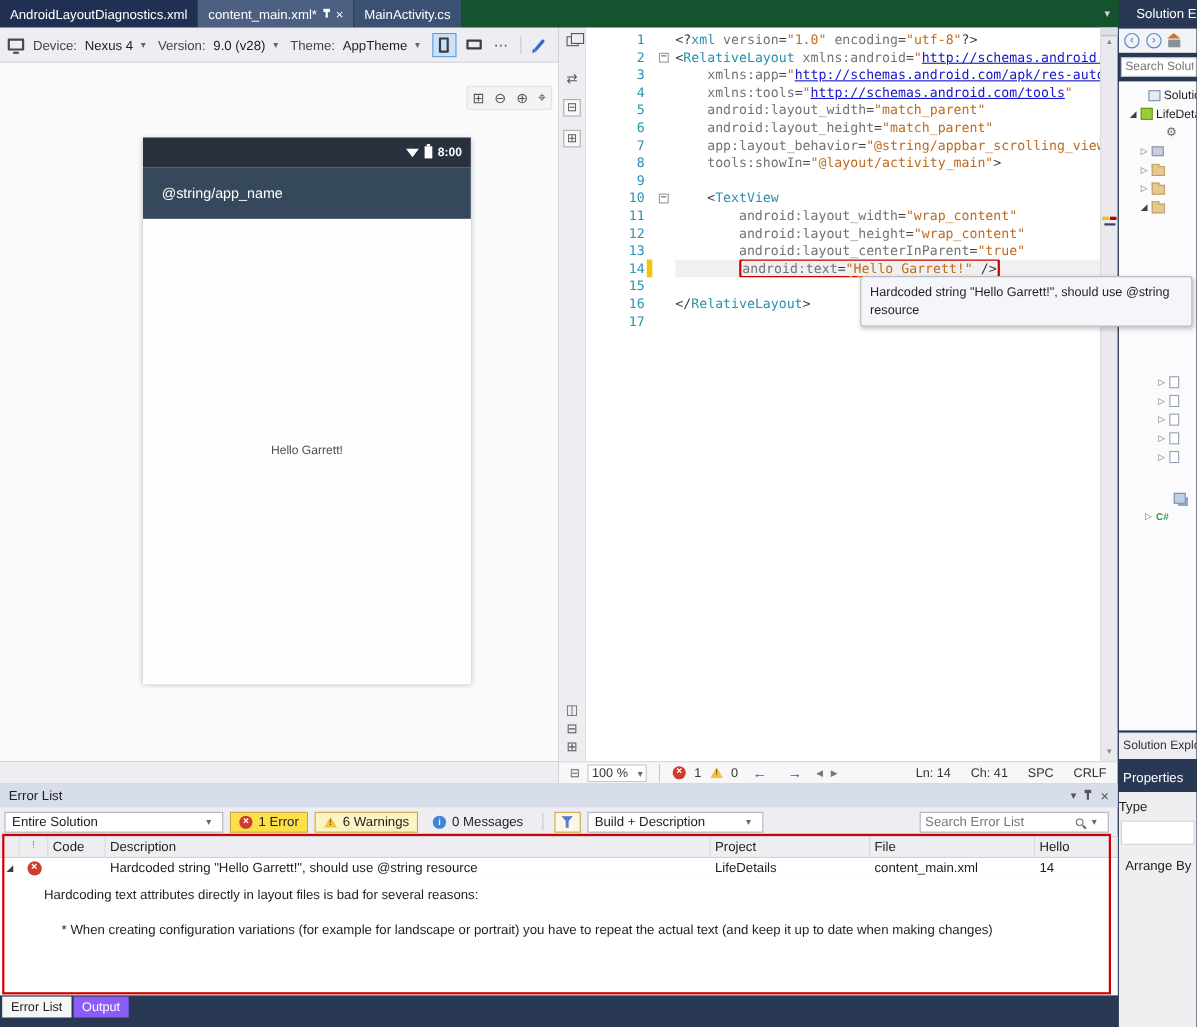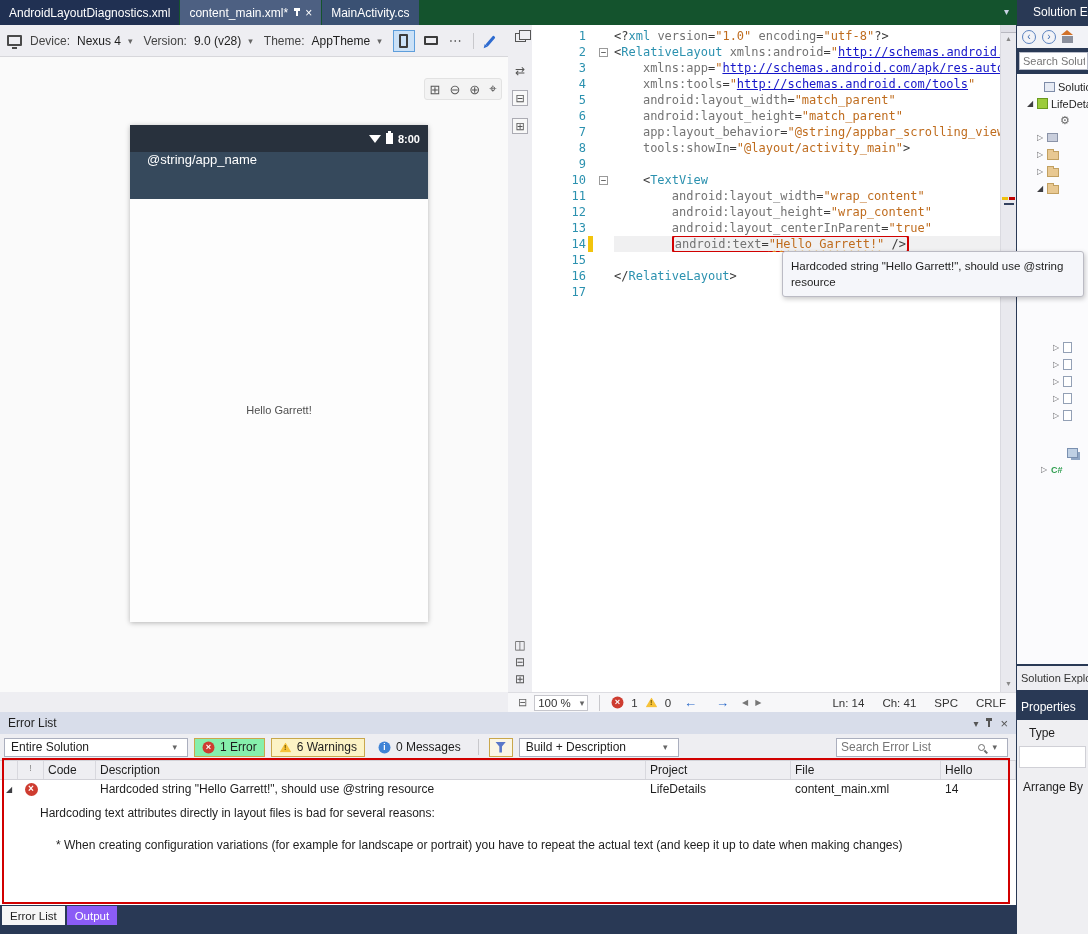--- a/index.html
+++ b/index.html
@@ -40,21 +40,21 @@
   
   .designer{left:0;top:57px;width:508px;height:635px;background:#FAFAFA;}
   .zoomgroup{position:absolute;left:424px;top:21px;width:78px;height:22px;background:#F3F3F3;border:1px solid #E2E2E2;
              border-radius:3px;display:flex;align-items:center;justify-content:space-around;color:#555;font-size:13px;}
   .phone{position:absolute;left:130px;top:68px;width:298px;height:497px;background:#FDFDFD;box-shadow:0 1px 5px rgba(0,0,0,.28);}
   .ph-status{height:27px;background:#28313D;display:flex;align-items:center;justify-content:flex-end;gap:5px;padding-right:8px;}
   .wifi-icon{width:12px;height:9px;background:#FFF;clip-path:polygon(0 12%,100% 12%,50% 100%);}
   .battery-icon{width:7px;height:11px;background:#FFF;position:relative;}
   .battery-icon::before{content:'';position:absolute;top:-2px;left:2px;width:3px;height:2px;background:#FFF;}
   .ph-time{color:#FFF;font-size:11px;font-weight:bold;}
-  .ph-action{height:47px;background:#36495C;display:flex;align-items:flex-start;padding-left:17px;color:#FFF;font-size:13px;}
+  .ph-action{height:47px;background:#36495C;display:flex;align-items:center;padding-left:17px;color:#FFF;font-size:13px;}
   .ph-body{position:relative;height:423px;background:#FDFDFD;}
   .ph-text{position:absolute;top:205px;left:0;width:100%;text-align:center;color:#4F4F4F;font-size:11px;}
 
   
   .vsplit{left:508px;top:25px;width:24px;height:667px;background:#EEEEF2;display:flex;flex-direction:column;align-items:center;color:#555;}
   .popout-icon{margin-top:8px;width:11px;height:9px;border:1.5px solid #555;position:relative;}
   .popout-icon::after{content:'';position:absolute;top:-4px;left:3px;width:10px;height:8px;border:1.5px solid #555;background:#EEEEF2;}
   .swap-icon{margin-top:22px;font-size:12px;}
   .split-btn{margin-top:12px;width:16px;height:16px;border:1px solid #ABABB3;background:#F8F8F8;font-size:11px;line-height:14px;text-align:center;color:#555;}
   .vsplit-bottom{margin-top:auto;margin-bottom:6px;display:flex;flex-direction:column;align-items:center;gap:3px;font-size:12px;color:#555;}
@@ -110,24 +110,24 @@
   
   .errorlist{left:0;top:712px;width:1016px;height:193px;background:#EEEEF2;}
   .el-title{position:absolute;left:0;top:0;width:100%;height:22px;background:#D8DDEA;display:flex;align-items:center;
             padding-left:8px;color:#1E1E1E;}
   .el-title-icons{margin-left:auto;display:flex;align-items:center;gap:10px;padding-right:8px;color:#555;}
   .el-title-icons .pin2{width:2px;height:8px;background:#555;position:relative;}
   .el-title-icons .pin2::before{content:'';position:absolute;top:-1px;left:-2px;width:6px;height:3px;background:#555;}
   .el-toolbar{position:absolute;left:0;top:22px;width:100%;height:26px;display:flex;align-items:center;gap:6px;padding:0 4px;}
   .combo{height:19px;background:#FFF;border:1px solid #ABAFBE;display:flex;align-items:center;padding:0 4px 0 6px;}
   .combo .dd-caret{margin-left:auto;}
-  .combo.c1{width:184px;}
+  .combo.c1{width:199px;}
   .combo.c2{width:160px;}
   .tbtn{height:19px;display:flex;align-items:center;gap:5px;padding:0 7px;}
-  .tbtn.toggled{background:#86efac;border:1px solid #C9A74C;}
+  .tbtn.toggled{background:#fde047;border:1px solid #C9A74C;}
   .tbtn.warn-t{background:#FCF3C5;}
   .sm-ico{transform:scale(.92);}
   .iconbtn{width:24px;height:19px;border:1px solid #C9A74C;background:#FBF6E5;display:flex;align-items:center;justify-content:center;}
   .funnel-icon{width:11px;height:11px;background:#5B79C9;clip-path:polygon(0 0,100% 0,62% 45%,62% 100%,38% 100%,38% 45%);}
   .searchbox{margin-left:auto;margin-right:4px;width:172px;height:19px;background:#FFF;border:1px solid #ABAFBE;
              display:flex;align-items:center;padding:0 4px 0 2px;}
   .searchbox input{border:0;outline:0;flex:1;min-width:0;font-family:"Liberation Sans",sans-serif;font-size:12px;color:#1E1E1E;background:transparent;}
   .searchbox input::placeholder{color:#767676;}
   .mag-icon{width:7px;height:7px;border:1.4px solid #6D6D6D;border-radius:50%;position:relative;margin-right:5px;flex-shrink:0;}
   .mag-icon::after{content:'';position:absolute;left:5px;top:6px;width:4px;height:1.5px;background:#6D6D6D;transform:rotate(45deg);}
@@ -174,21 +174,21 @@
   .component-icon{width:11px;height:9px;background:#C9CEDC;border:1px solid #8A93A8;}
   .folder-icon{width:12px;height:9px;background:#E8C892;border:1px solid #C2A061;position:relative;margin-top:2px;}
   .folder-icon::before{content:'';position:absolute;top:-3px;left:-1px;width:5px;height:2px;background:#E8C892;border:1px solid #C2A061;border-bottom:none;}
   .file-icon{width:9px;height:11px;background:#FFF;border:1px solid #93A0B5;}
   .packages-icon{width:11px;height:10px;background:#BFD0E4;border:1px solid #7A90B0;box-shadow:3px 3px 0 -1px #8FA6C4;}
   .csharp-file-icon{color:#2E9E4E;font-size:9px;font-weight:bold;}
   .sb-bottomtab{position:absolute;left:0;top:666px;width:71px;height:24px;background:#EEEEF2;color:#333;font-size:11px;
                 line-height:24px;padding-left:4px;white-space:nowrap;overflow:hidden;}
   .sb-props-title{position:absolute;left:0;top:694px;width:71px;height:26px;color:#FFF;line-height:26px;padding-left:4px;}
   .sb-props{position:absolute;left:0;top:720px;width:71px;height:214px;background:#EFEFF2;}
-  .sb-type{position:absolute;left:12px;top:6px;color:#1E1E1E;}
+  .sb-type{position:absolute;left:0;top:6px;color:#1E1E1E;}
   .sb-propbox{position:absolute;left:2px;top:26px;width:67px;height:22px;background:#FFF;border:1px solid #D0D0D6;}
   .sb-arrange{position:absolute;left:6px;top:60px;color:#1E1E1E;white-space:nowrap;}
 </style>
 </head>
 <body>
 
 <div class="app">
 
   <div class="tabbar abs">
     <div class="tab t1">

